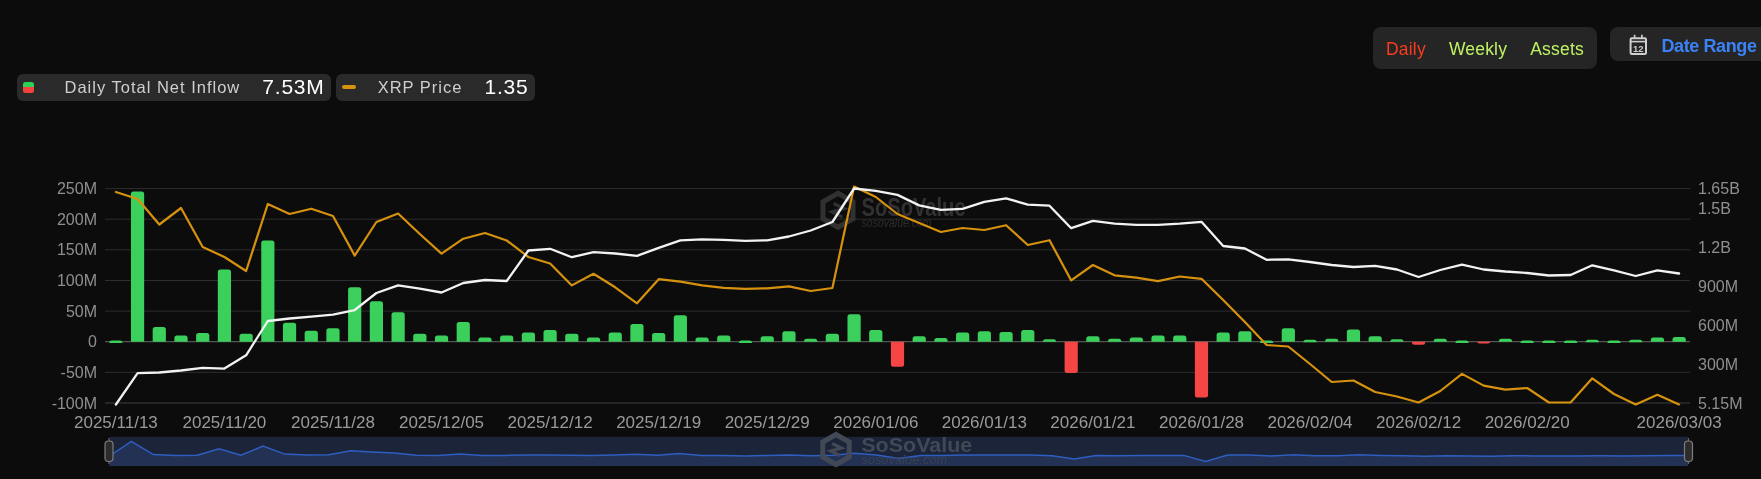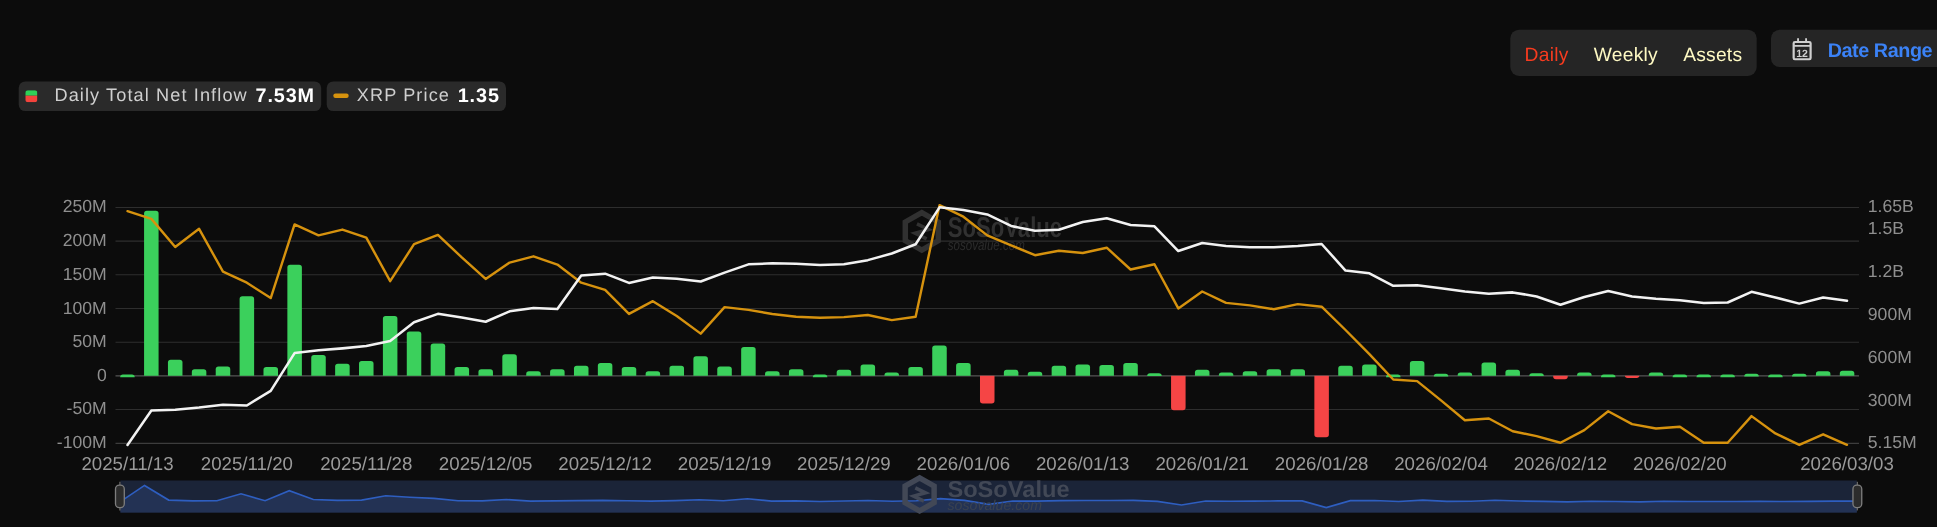--- a/index.html
+++ b/index.html
@@ -1,23 +1,23 @@
 <!DOCTYPE html>
 <html><head><meta charset="utf-8"><style>
 *{margin:0;padding:0;box-sizing:border-box}
 html,body{width:1761px;height:479px;background:#0c0c0c;overflow:hidden;font-family:"Liberation Sans",sans-serif;position:relative}
 .pillgroup{position:absolute;left:1373px;top:27px;height:42px;background:#252525;border-radius:8px;display:flex;align-items:center;padding:0 13px;gap:23px}
-.pillgroup span{font-size:17.5px;color:#fef9c3;letter-spacing:0.2px;position:relative;top:1.5px}
+.pillgroup span{font-size:17.5px;color:#bef264;letter-spacing:0.2px;position:relative;top:1.5px}
 .pillgroup .act{color:#f73b1f}
 .dr{position:absolute;left:1610px;top:27px;height:34px;width:178px;background:#252525;border-radius:8px;display:flex;align-items:center;padding:0 19px;gap:14px}
 .dr b{white-space:nowrap;font-size:18px;color:#3b82f6;letter-spacing:-0.4px;position:relative;top:2px}
 .legend{position:absolute;left:17px;top:74px;display:flex;gap:5px}
-.chip{height:26.5px;background:#2a2a2a;border-radius:6px;display:flex;align-items:center;padding:0 6px;gap:7px}
+.chip{height:26.5px;background:#2a2a2a;border-radius:6px;display:flex;align-items:center;padding:0 6px;gap:22px}
 .chip .lab{font-size:16.5px;color:#cfcfcf;letter-spacing:1px}
-.chip .val{font-size:18px;font-weight:bold;color:#fff;letter-spacing:0.8px}
+.chip .val{font-size:21px;font-weight:normal;color:#fff;letter-spacing:0.8px}
 .ic1{width:10.5px;height:10.5px;border-radius:2.5px;overflow:hidden;display:flex;flex-direction:column;margin-right:9px}
 .ic1 i{flex:1}
 .dash{width:14px;height:4px;border-radius:2px}
 </style></head><body>
 <div class="pillgroup">
     <span class="act">Daily</span>
     <span>Weekly</span>
     <span>Assets</span>
   </div>
 <div class="dr">

